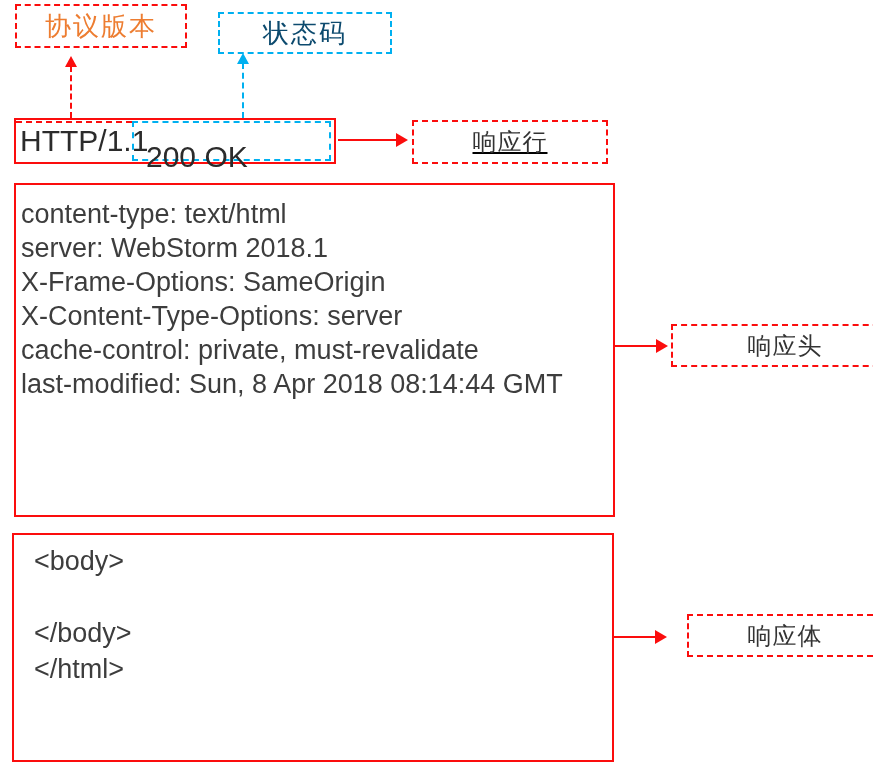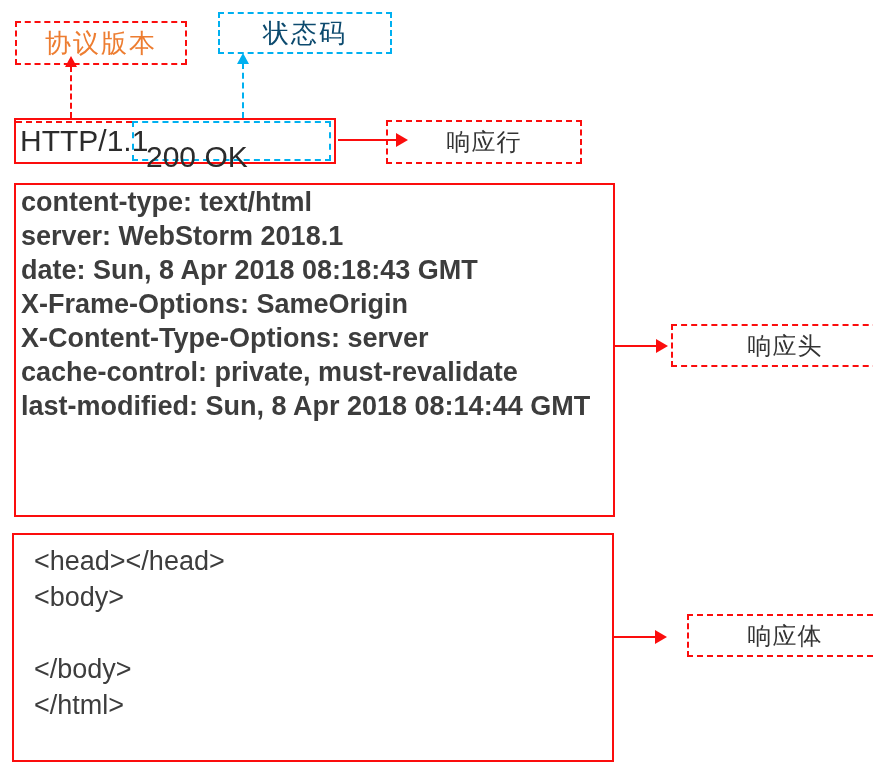--- a/index.html
+++ b/index.html
@@ -30,39 +30,39 @@
     display: flex; align-items: center;
     font-size: 30px; color: #2b2b2b; white-space: nowrap;
     z-index: 2;
   }
   .rl-protocol { padding-left: 4px; width: 118px; flex: 0 0 auto; }
   .rl-status   { padding-left: 8px; margin-top: 31px; }
   .rl-red-top  { position: absolute; left: 0; top: 1px; width: 116px; height: 0; border-top: 2px dashed #fb0d0d; z-index: 1; }
   .rl-blue-seg { position: absolute; left: 116px; top: 1px; right: 3px; bottom: 1px; border: 2px dashed #00b0f0; z-index: 1; }
 
   
-  .hdr-box { padding: 0 4px 0 5px; font-weight: bold; }
+  .hdr-box { padding: 12px 4px 0 5px; }
   .hdr-line { height: 34px; line-height: 34px; font-size: 27px; color: #3d3d3d; white-space: nowrap; }
   .body-box { padding: 8px 4px 0 20px; }
   .body-line { height: 36px; line-height: 36px; font-size: 27px; color: #3d3d3d; white-space: nowrap; }
 
   
   .vline-red  { position: absolute; width: 0; border-left: 2px dashed #fb0d0d; }
   .vline-blue { position: absolute; width: 0; border-left: 2px dashed #00b0f0; }
   .hline-red  { position: absolute; height: 0; border-top: 2px solid #fb0d0d; }
   .ah-up-red   { position: absolute; width: 0; height: 0; border: solid transparent; border-width: 0 6px 11px 6px; border-bottom-color: #fb0d0d; }
   .ah-up-blue  { position: absolute; width: 0; height: 0; border: solid transparent; border-width: 0 6px 11px 6px; border-bottom-color: #00b0f0; }
   .ah-right-red{ position: absolute; width: 0; height: 0; border: solid transparent; border-width: 7px 0 7px 12px; border-left-color: #fb0d0d; }
 </style>
 </head>
 <body>
 
 <div class="canvas">
 
-  <div class="abs dash-red center" style="left:15px; top:21px; width:172px; height:44px;">
+  <div class="abs dash-red center" style="left:15px; top:4px; width:172px; height:44px;">
     <span class="lbl-orange">协议版本</span>
   </div>
 
   <div class="abs dash-blue center" style="left:218px; top:12px; width:174px; height:42px;">
     <span class="lbl-blue">状态码</span>
   </div>
 
   <div>
     <div class="ah-up-red" style="left:65px; top:56px;"></div>
     <div class="vline-red" style="left:70px; top:66px; height:52px;"></div>
@@ -80,45 +80,43 @@
       <span class="rl-protocol">HTTP/1.1</span>
       <span class="rl-status">200 OK</span>
     </div>
   </div>
 
   <div>
     <div class="hline-red" style="left:338px; top:139px; width:58px;"></div>
     <div class="ah-right-red" style="left:396px; top:133px;"></div>
   </div>
 
-  <div class="abs dash-red center" style="left:386px; top:120px; width:196px; height:44px;">
+  <div class="abs dash-red center" style="left:412px; top:120px; width:196px; height:44px;text-decoration:underline;">
     <span class="lbl-cn">响应行</span>
   </div>
 
   <div class="abs solid-red hdr-box" style="left:14px; top:183px; width:601px; height:334px;">
     <div class="hdr-line">content-type: text/html</div>
     <div class="hdr-line">server: WebStorm 2018.1</div>
-    <div class="hdr-line">date: Sun, 8 Apr 2018 08:18:43 GMT</div>
     <div class="hdr-line">X-Frame-Options: SameOrigin</div>
     <div class="hdr-line">X-Content-Type-Options: server</div>
     <div class="hdr-line">cache-control: private, must-revalidate</div>
     <div class="hdr-line">last-modified: Sun, 8 Apr 2018 08:14:44 GMT</div>
   </div>
 
   <div>
     <div class="hline-red" style="left:615px; top:345px; width:41px;"></div>
     <div class="ah-right-red" style="left:656px; top:339px;"></div>
   </div>
 
   <div class="abs dash-red center" style="left:671px; top:324px; width:228px; height:43px;">
     <span class="lbl-cn">响应头</span>
   </div>
 
   <div class="abs solid-red body-box" style="left:12px; top:533px; width:602px; height:229px;">
-    <div class="body-line">&lt;head&gt;&lt;/head&gt;</div>
     <div class="body-line">&lt;body&gt;</div>
     <div class="body-line"></div>
     <div class="body-line">&lt;/body&gt;</div>
     <div class="body-line">&lt;/html&gt;</div>
   </div>
 
   <div>
     <div class="hline-red" style="left:614px; top:636px; width:41px;"></div>
     <div class="ah-right-red" style="left:655px; top:630px;"></div>
   </div>

